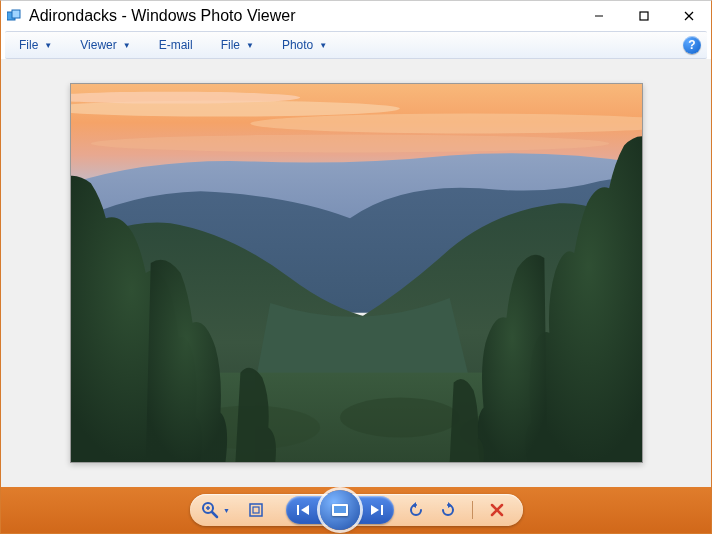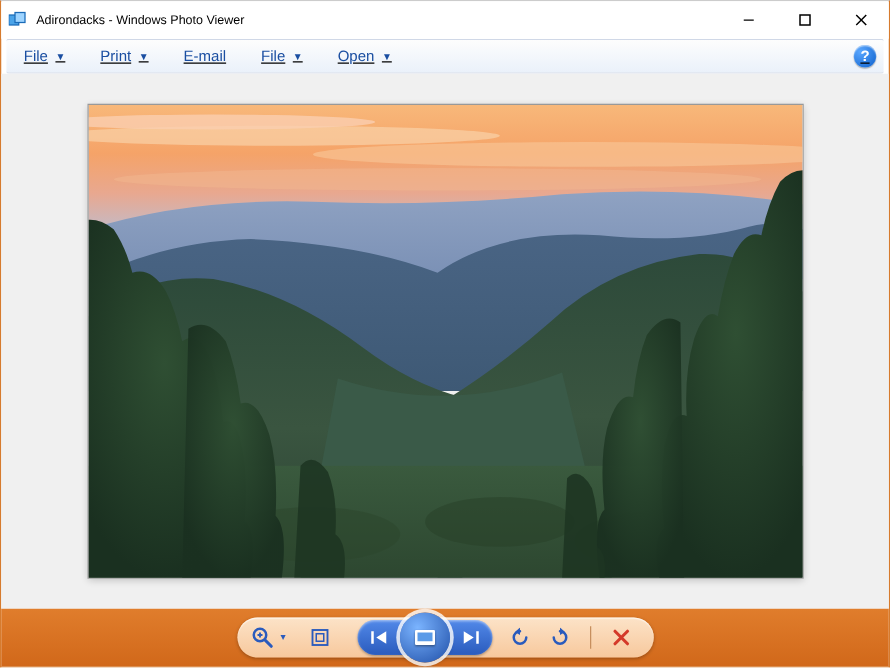--- a/index.html
+++ b/index.html
@@ -29,21 +29,21 @@
   .app-icon {
     width: 16px;
     height: 16px;
     margin-right: 6px;
     display: inline-flex;
     align-items: center;
     justify-content: center;
   }
   .title-text {
     color: #000;
-    font-size: 10px;
+    font-size: 16px;
   }
   .win-controls {
     margin-left: auto;
     display: flex;
     height: 100%;
   }
   .win-btn {
     width: 45px;
     height: 100%;
     display: flex;
@@ -56,21 +56,20 @@
   .menubar {
     height: 28px;
     background: linear-gradient(#fdfdfd, #eaf1fa);
     border-top: 1px solid #d0d8e7;
     border-bottom: 1px solid #d0d8e7;
     margin: 0 4px;
     border-radius: 2px;
     display: flex;
     align-items: center;
     padding: 0 6px;
-    text-decoration: underline;
   }
   .menu-item {
     padding: 4px 8px;
     color: #1a4ea1;
     font-size: 12px;
     cursor: pointer;
     display: flex;
     align-items: center;
     gap: 6px;
     margin-right: 12px;
@@ -213,32 +212,32 @@
       </div>
     </div>
   </div>
 
   <div class="menubar">
     <div class="menu-item">
       <span>File</span>
       <span class="menu-caret">▼</span>
     </div>
     <div class="menu-item">
-      <span>Print</span>
+      <span>Viewer</span>
       <span class="menu-caret">▼</span>
     </div>
     <div class="menu-item">
       <span>E-mail</span>
     </div>
     <div class="menu-item">
       <span>File</span>
       <span class="menu-caret">▼</span>
     </div>
     <div class="menu-item">
-      <span>Open</span>
+      <span>Photo</span>
       <span class="menu-caret">▼</span>
     </div>
     <div class="help-btn">
       <span>?</span>
     </div>
   </div>
 
   <div class="viewer">
     <svg class="photo" viewBox="0 0 573 380" preserveAspectRatio="xMidYMid slice">
 

